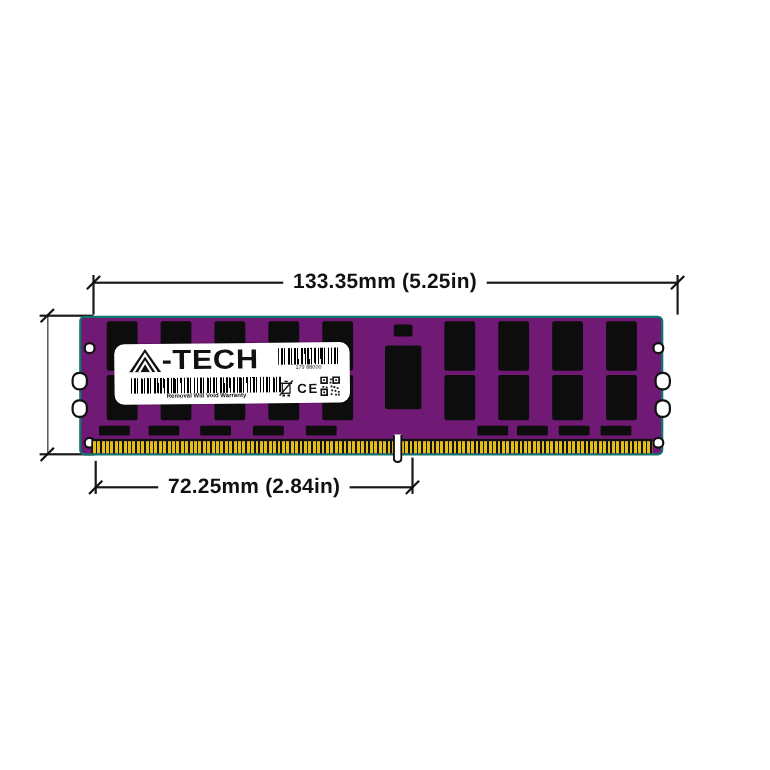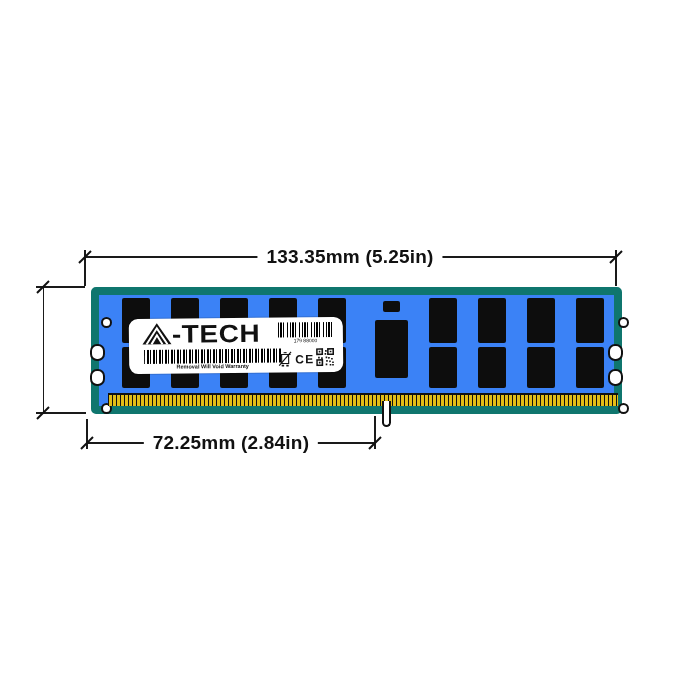--- a/index.html
+++ b/index.html
@@ -10,22 +10,22 @@
   .hline { position:absolute; height:1.5px; background:#1a1a1a; }
   .vline { position:absolute; width:1.5px; background:#1a1a1a; }
   .tick  { position:absolute; width:2px; height:17px; background:#111;
            transform:translate(-50%,-50%) rotate(45deg); }
   .dim-text { position:absolute; transform:translate(-50%,-50%);
               font-size:19px; font-weight:700; color:#111; background:#fff;
               padding:1px 9px; white-space:nowrap; letter-spacing:0.2px; }
   .dim-text.two-line { text-align:center; line-height:19px; padding:5px 2px; }
 
   
-  #pcb { position:absolute; left:91px; top:287px; width:531px; height:127px;
-         background:#3b82f6; border:8px solid #0f766e; border-radius:5px; }
+  #pcb { position:absolute; left:72px; top:287px; width:531px; height:127px;
+         background:#701a75; border:2px solid #0f766e; border-radius:5px; }
   .chip { position:absolute; background:#0d0d0d; border-radius:2px; }
   .chip.top  { top:3px;  height:45px; width:28px; }
   .chip.bot  { top:52px; height:41px; width:28px; }
   .chip.bar  { top:98px; height:9px;  width:28px; border-radius:1px; }
   .hole { position:absolute; width:11px; height:11px; background:#fff;
           border:2.5px solid #111; border-radius:50%; }
   .edge-notch { position:absolute; width:15px; height:17px; background:#fff;
                 border:2.5px solid #111; border-radius:7px; }
   #pins { position:absolute; left:9px; bottom:0; width:510px; height:13px;
           border-top:2px solid #111;

